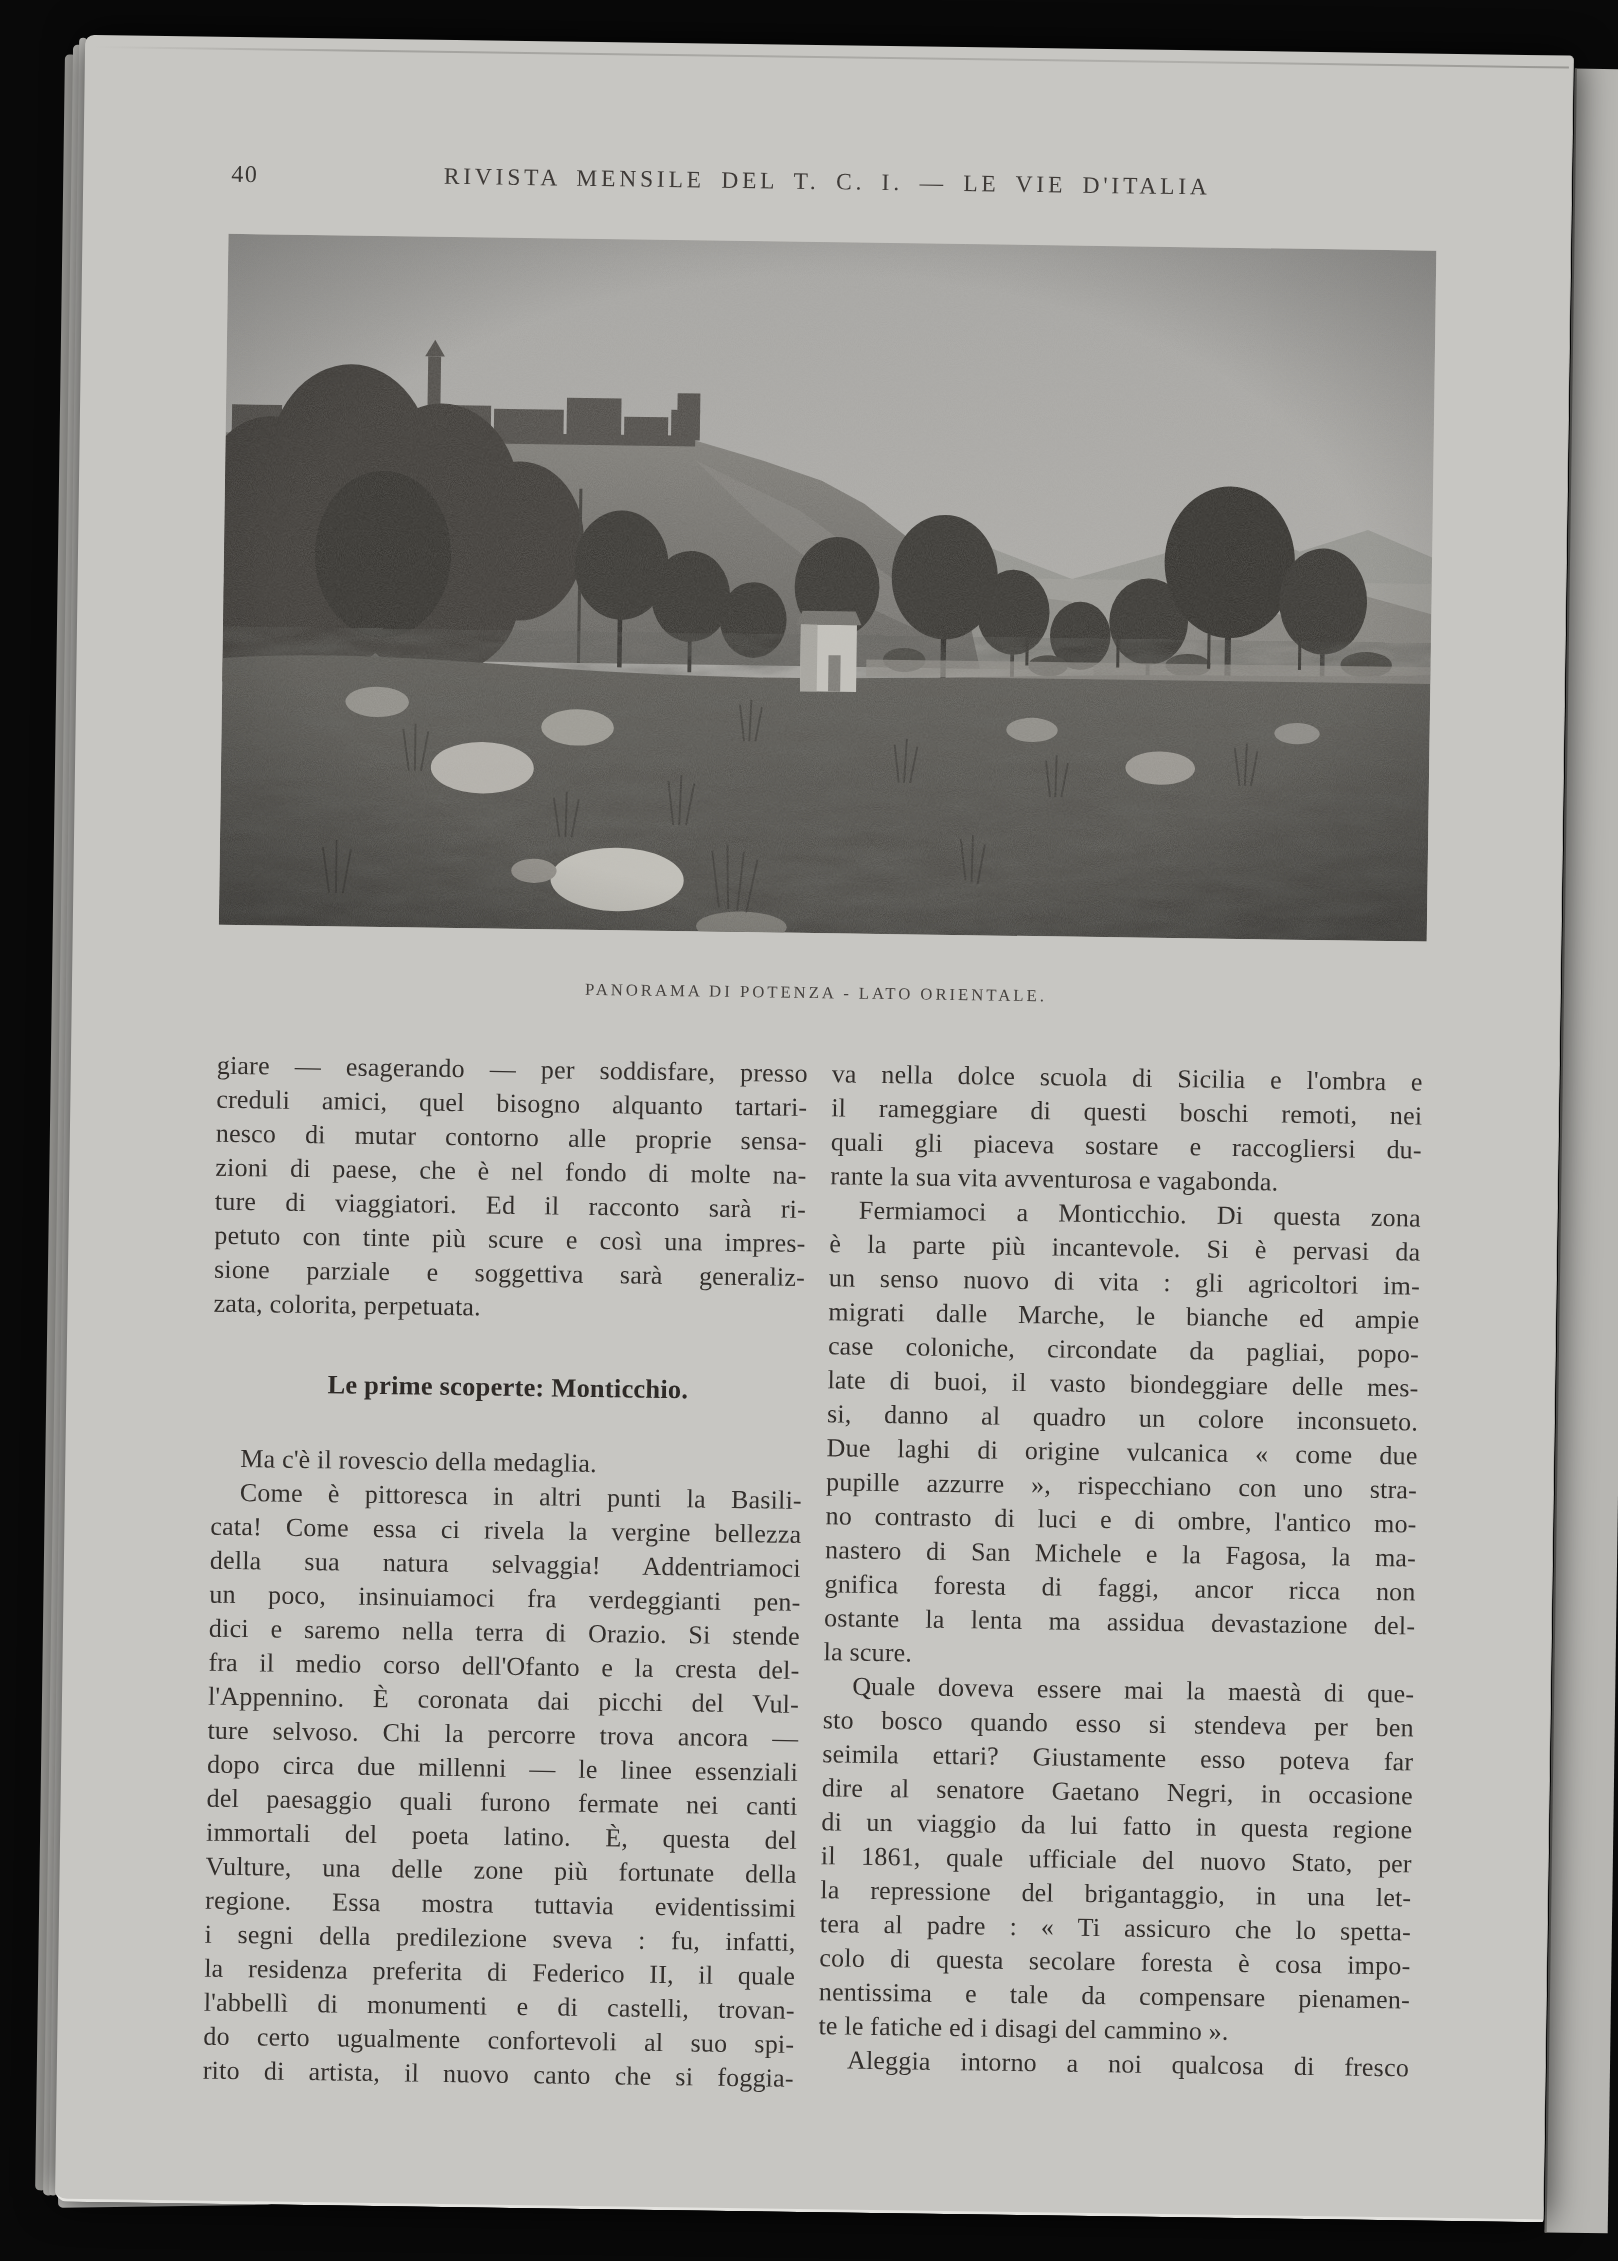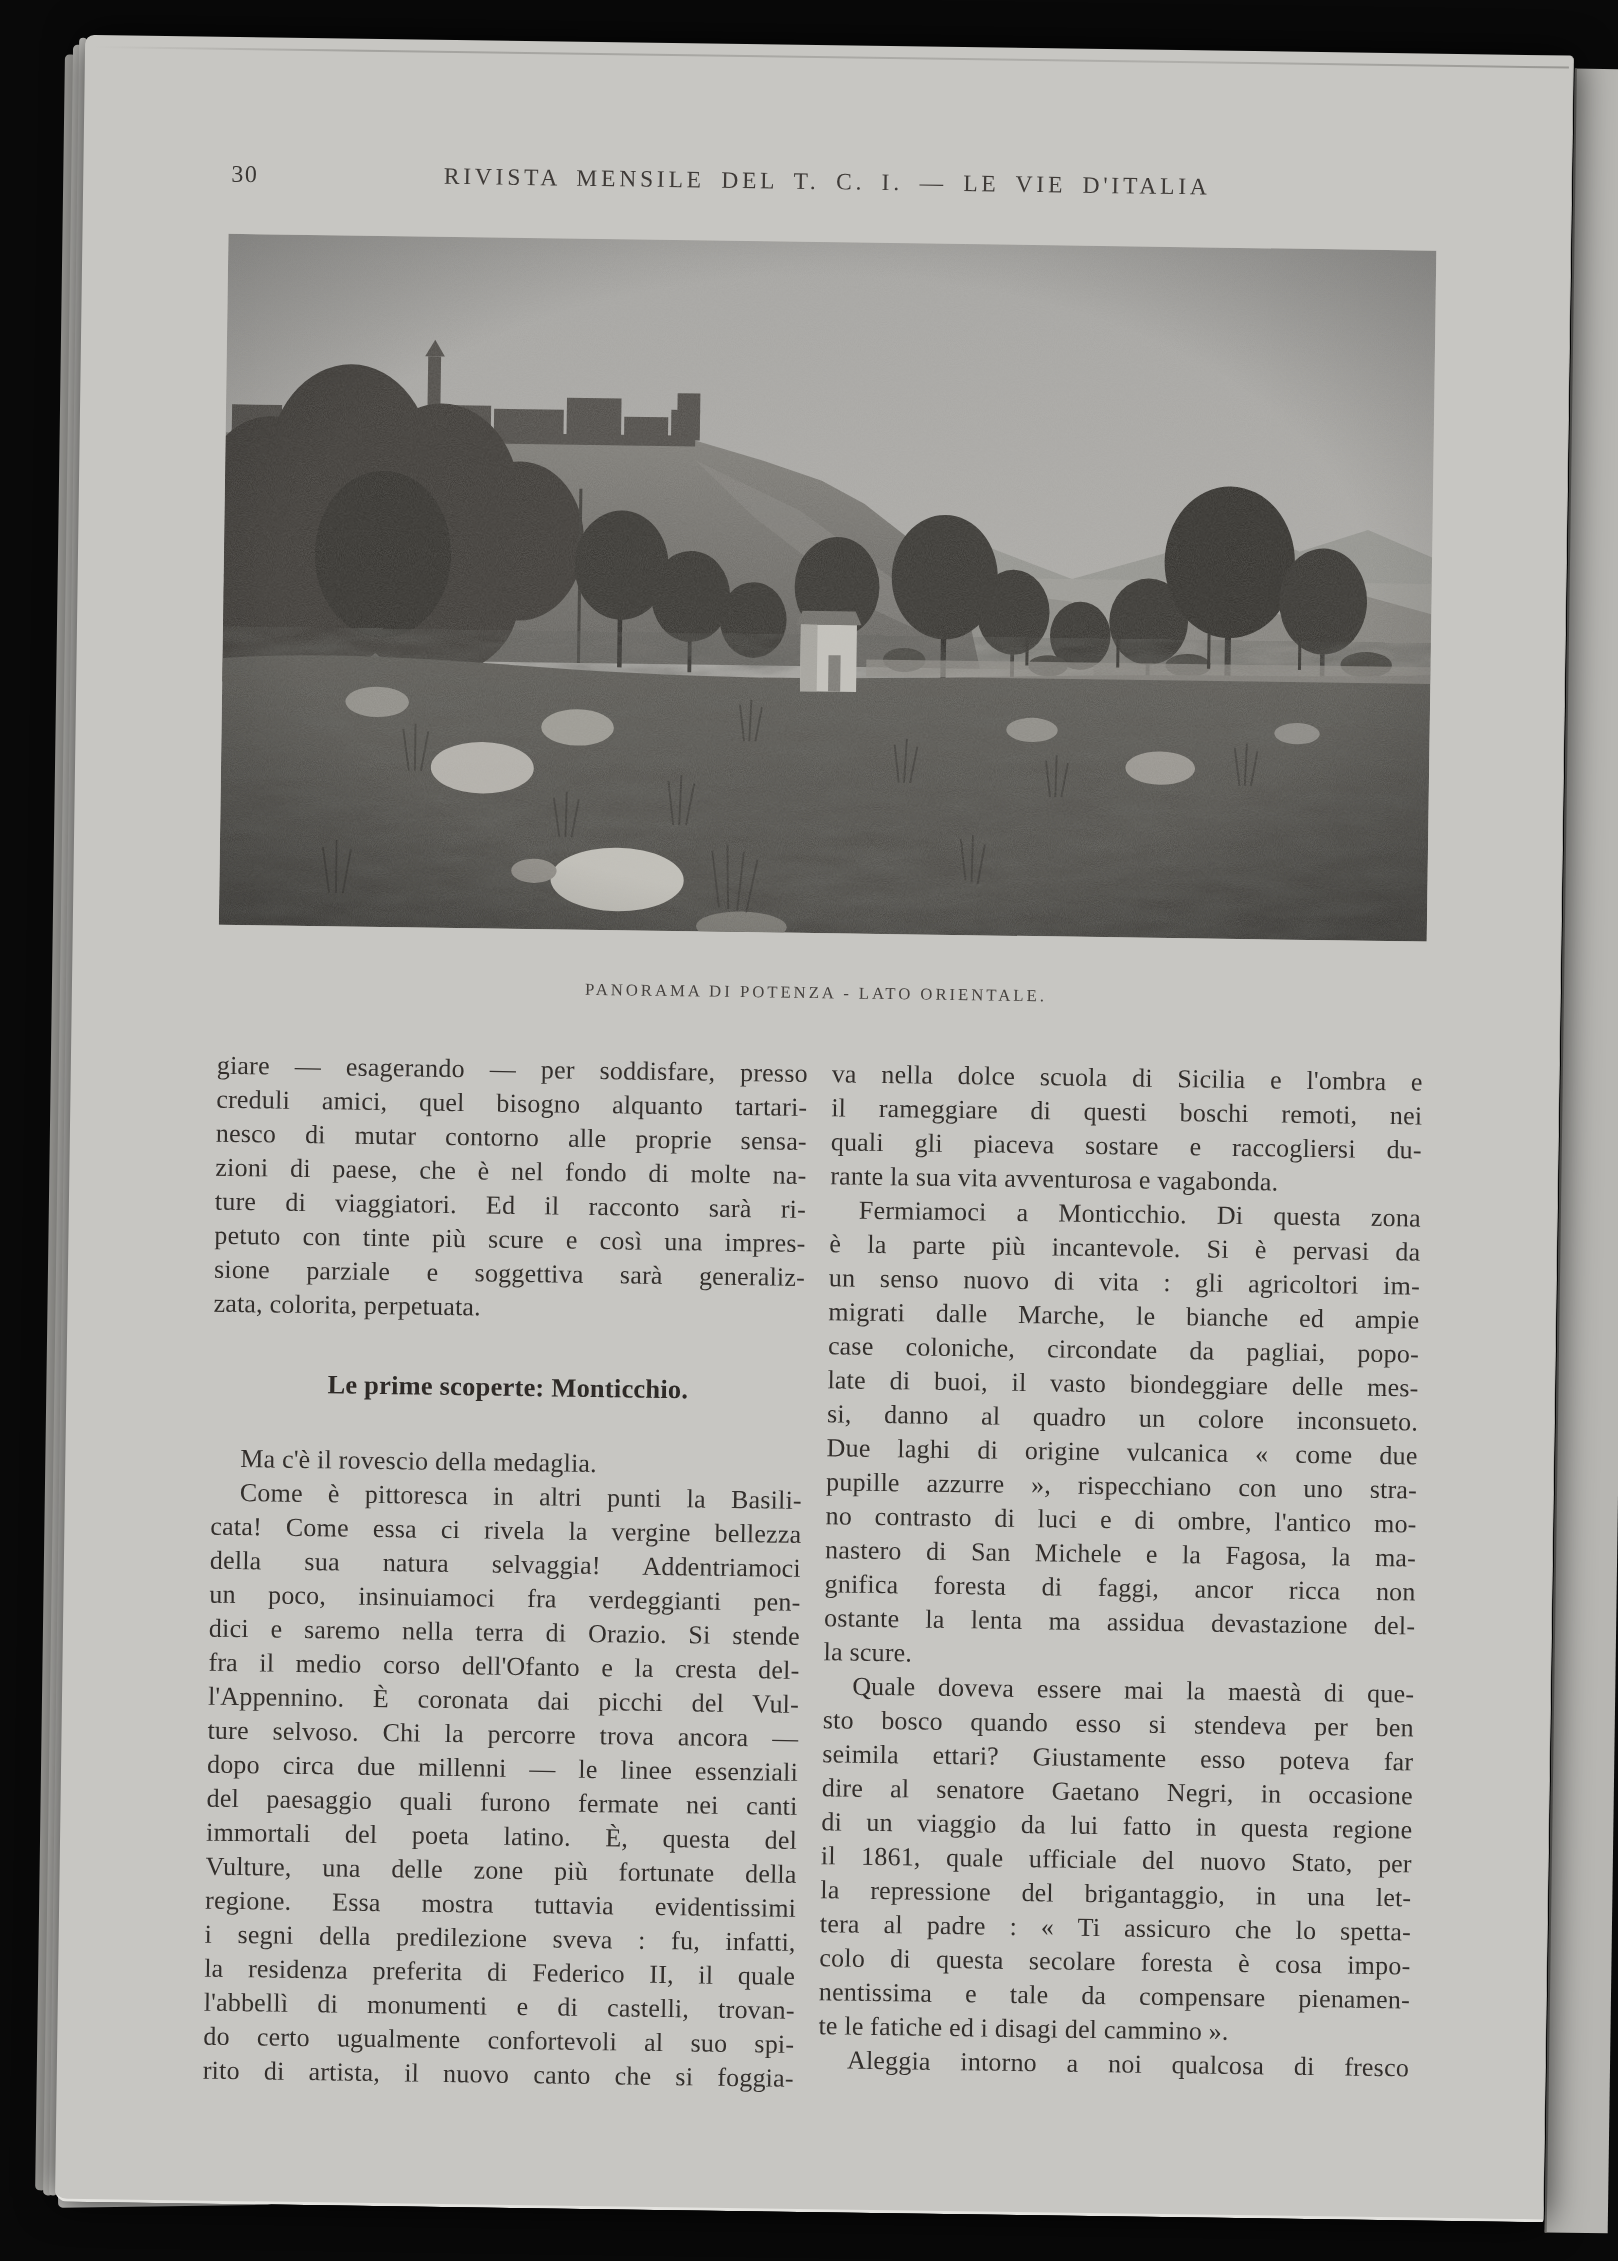--- a/index.html
+++ b/index.html
@@ -46,21 +46,21 @@
 <div class="book">
   <div class="stack s1"></div>
   <div class="stack s2"></div>
   <div class="stack s3"></div>
   <div class="underpage"></div>
   <div class="edge-right"></div>
 
   <div class="page">
     <div class="crease"></div>
 
-    <span class="pageno">30</span>
+    <span class="pageno">40</span>
     <div class="header">RIVISTA MENSILE DEL T. C. I. — LE VIE D'ITALIA</div>
 
     <div class="photo">
       <svg viewBox="0 0 1595 912" preserveAspectRatio="none">
         <defs>
           <linearGradient id="sky" x1="0" y1="0" x2="0" y2="1">
             <stop offset="0" stop-color="#a5a4a1"></stop>
               <stop offset=".7" stop-color="#aeaca8"></stop>
               <stop offset="1" stop-color="#b4b2ad"></stop>
           </linearGradient>

